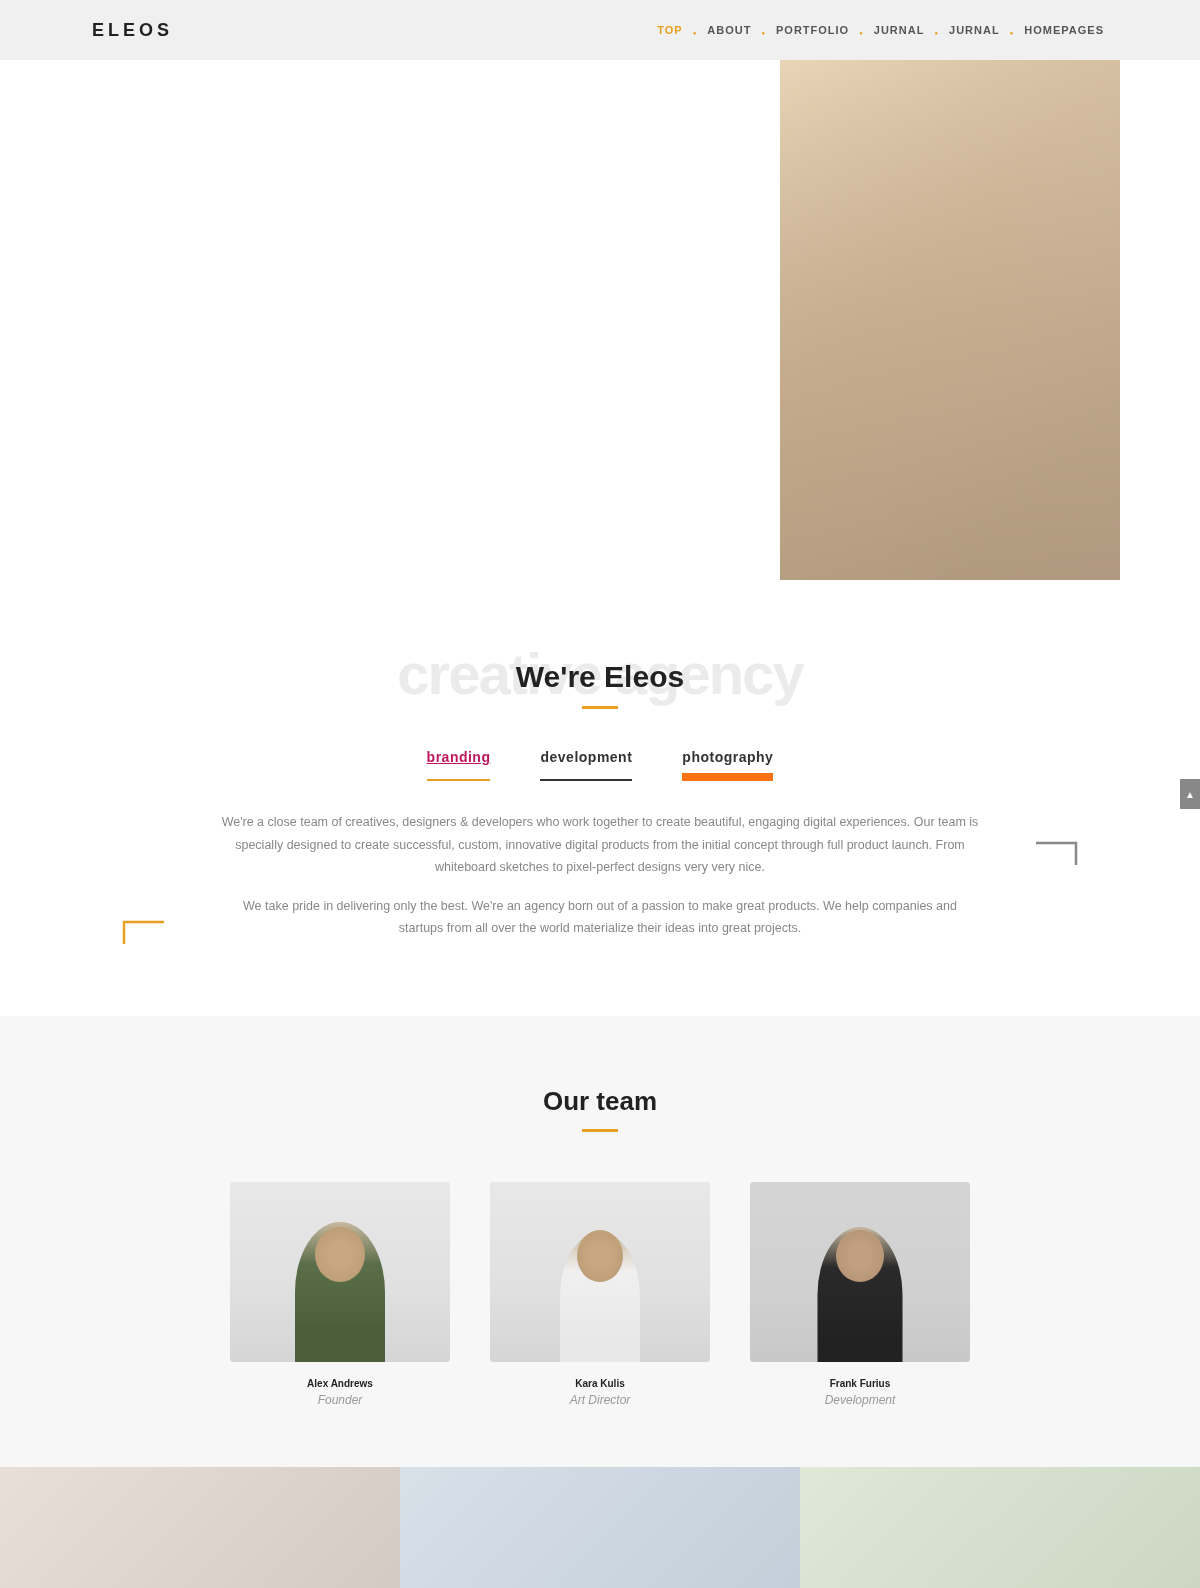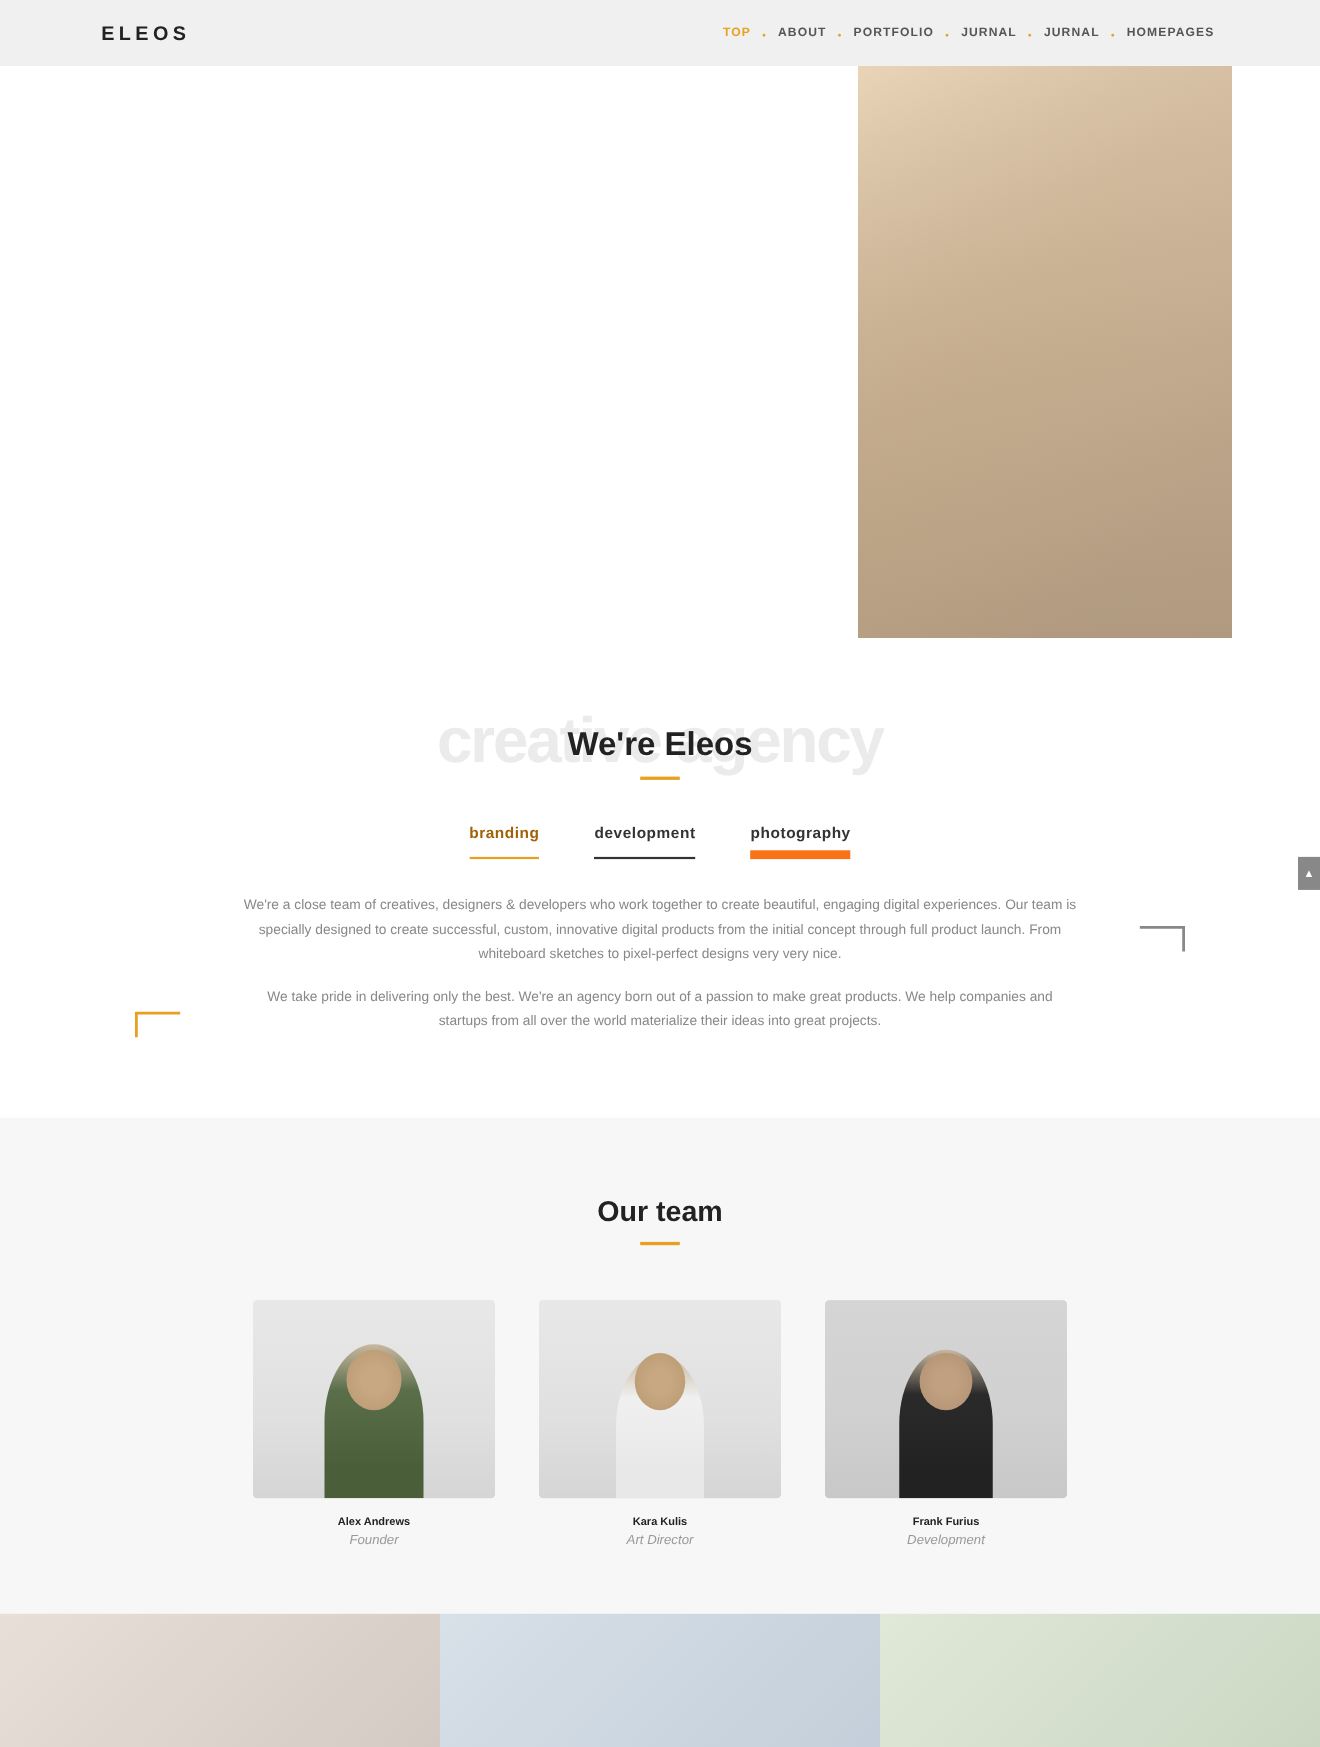--- a/index.html
+++ b/index.html
@@ -155,22 +155,23 @@
     .tab {
       font-size: 14px;
       font-weight: 600;
       color: #888;
       cursor: pointer;
       padding-bottom: 8px;
       border-bottom: 2px solid transparent;
       letter-spacing: 0.5px;
     }
     .tab.active {
-      color: #a16207;
+      color: #be185d;
       border-bottom: 2px solid #e8a020;
+      text-decoration: underline;
     }
     .tab.dark {
       color: #333;
       border-bottom: 2px solid #333;
     }
     .tab.dark2 {
       color: #333;
       border-bottom: 8px solid #f97316;
     }
 

